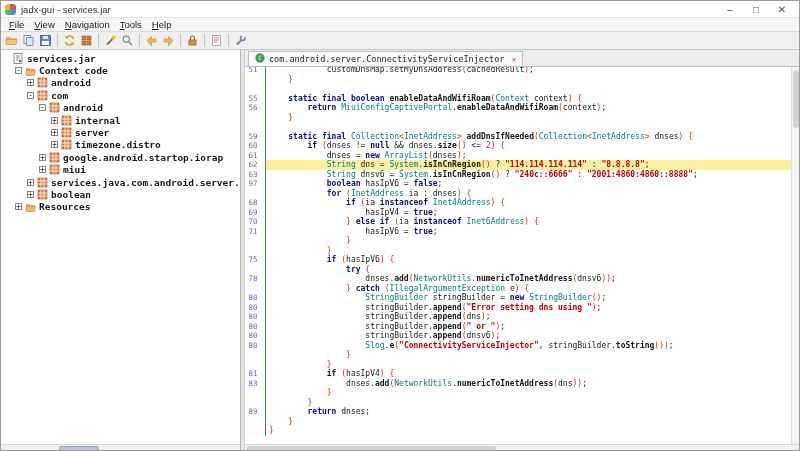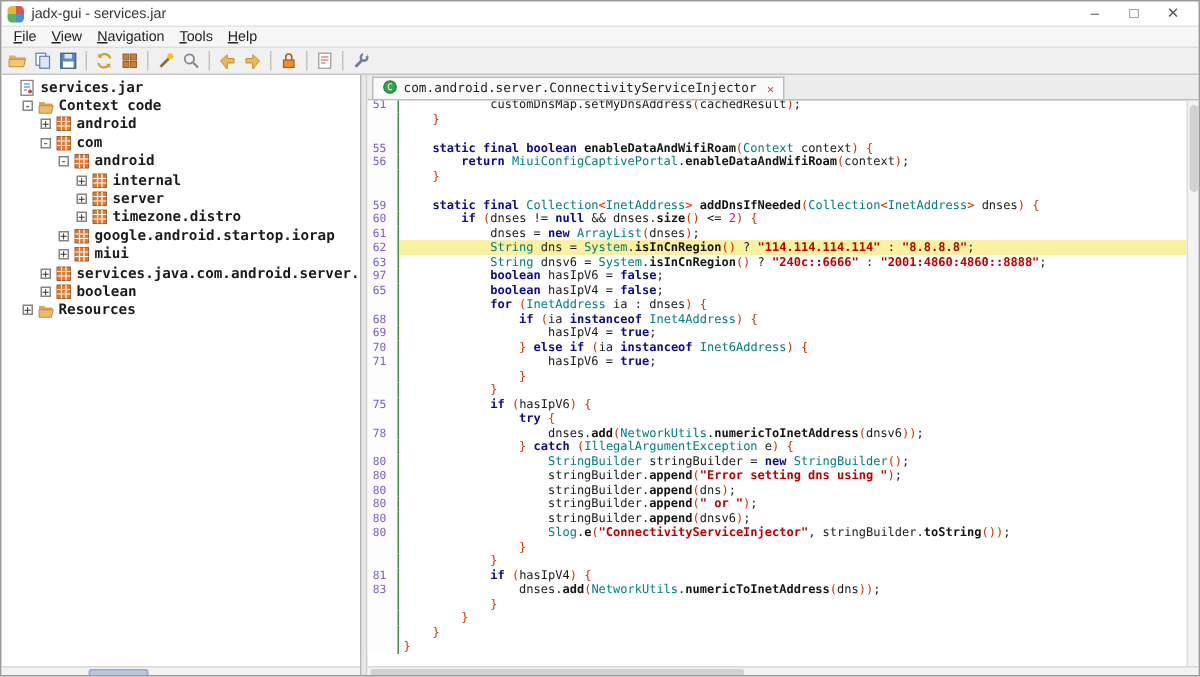--- a/index.html
+++ b/index.html
@@ -343,24 +343,20 @@
           </div>
           <div class="code-row">
             <span class="gutter" style="color: rgb(122, 91, 200); border-right: 1px solid rgb(61, 145, 64);">63</span>
             <span class="code-text" style="padding-left: calc(12ch + 3px);"><span class="tok-t" style="color: rgb(0, 125, 125);">String</span><span class="tok-d" style="color: rgb(26, 26, 26);"> dnsv6 = </span><span class="tok-t" style="color: rgb(0, 125, 125);">System</span><span class="tok-d" style="color: rgb(26, 26, 26);">.</span><span class="tok-m" style="color: rgb(21, 21, 21);">isInCnRegion</span><span class="tok-p" style="color: rgb(204, 51, 0);">()</span><span class="tok-d" style="color: rgb(26, 26, 26);"> ? </span><span class="tok-s" style="color: rgb(192, 0, 0);">"240c::6666"</span><span class="tok-d" style="color: rgb(26, 26, 26);"> : </span><span class="tok-s" style="color: rgb(192, 0, 0);">"2001:4860:4860::8888"</span><span class="tok-d" style="color: rgb(26, 26, 26);">;</span></span>
           </div>
           <div class="code-row">
             <span class="gutter" style="color: rgb(122, 91, 200); border-right: 1px solid rgb(61, 145, 64);">97</span>
             <span class="code-text" style="padding-left: calc(12ch + 3px);"><span class="tok-k" style="color: rgb(11, 11, 143);">boolean</span><span class="tok-d" style="color: rgb(26, 26, 26);"> hasIpV6 = </span><span class="tok-k" style="color: rgb(11, 11, 143);">false</span><span class="tok-d" style="color: rgb(26, 26, 26);">;</span></span>
           </div>
           <div class="code-row">
-            <span class="gutter" style="color: rgb(122, 91, 200); border-right: 1px solid rgb(61, 145, 64);">65</span>
-            <span class="code-text" style="padding-left: calc(12ch + 3px);"><span class="tok-k" style="color: rgb(11, 11, 143);">boolean</span><span class="tok-d" style="color: rgb(26, 26, 26);"> hasIpV4 = </span><span class="tok-k" style="color: rgb(11, 11, 143);">false</span><span class="tok-d" style="color: rgb(26, 26, 26);">;</span></span>
-          </div>
-          <div class="code-row">
             <span class="gutter" style="color: rgb(122, 91, 200); border-right: 1px solid rgb(61, 145, 64);"></span>
             <span class="code-text" style="padding-left: calc(12ch + 3px);"><span class="tok-k" style="color: rgb(11, 11, 143);">for</span><span class="tok-d" style="color: rgb(26, 26, 26);"> </span><span class="tok-p" style="color: rgb(204, 51, 0);">(</span><span class="tok-t" style="color: rgb(0, 125, 125);">InetAddress</span><span class="tok-d" style="color: rgb(26, 26, 26);"> ia : dnses</span><span class="tok-p" style="color: rgb(204, 51, 0);">)</span><span class="tok-d" style="color: rgb(26, 26, 26);"> </span><span class="tok-p" style="color: rgb(204, 51, 0);">{</span></span>
           </div>
           <div class="code-row">
             <span class="gutter" style="color: rgb(122, 91, 200); border-right: 1px solid rgb(61, 145, 64);">68</span>
             <span class="code-text" style="padding-left: calc(16ch + 3px);"><span class="tok-k" style="color: rgb(11, 11, 143);">if</span><span class="tok-d" style="color: rgb(26, 26, 26);"> </span><span class="tok-p" style="color: rgb(204, 51, 0);">(</span><span class="tok-d" style="color: rgb(26, 26, 26);">ia </span><span class="tok-k" style="color: rgb(11, 11, 143);">instanceof</span><span class="tok-d" style="color: rgb(26, 26, 26);"> </span><span class="tok-t" style="color: rgb(0, 125, 125);">Inet4Address</span><span class="tok-p" style="color: rgb(204, 51, 0);">)</span><span class="tok-d" style="color: rgb(26, 26, 26);"> </span><span class="tok-p" style="color: rgb(204, 51, 0);">{</span></span>
           </div>
           <div class="code-row">
             <span class="gutter" style="color: rgb(122, 91, 200); border-right: 1px solid rgb(61, 145, 64);">69</span>
             <span class="code-text" style="padding-left: calc(20ch + 3px);"><span class="tok-d" style="color: rgb(26, 26, 26);">hasIpV4 = </span><span class="tok-k" style="color: rgb(11, 11, 143);">true</span><span class="tok-d" style="color: rgb(26, 26, 26);">;</span></span>
@@ -437,20 +433,24 @@
             <span class="gutter" style="color: rgb(122, 91, 200); border-right: 1px solid rgb(61, 145, 64);">83</span>
             <span class="code-text" style="padding-left: calc(16ch + 3px);"><span class="tok-d" style="color: rgb(26, 26, 26);">dnses.</span><span class="tok-m" style="color: rgb(21, 21, 21);">add</span><span class="tok-p" style="color: rgb(204, 51, 0);">(</span><span class="tok-t" style="color: rgb(0, 125, 125);">NetworkUtils</span><span class="tok-d" style="color: rgb(26, 26, 26);">.</span><span class="tok-m" style="color: rgb(21, 21, 21);">numericToInetAddress</span><span class="tok-p" style="color: rgb(204, 51, 0);">(</span><span class="tok-d" style="color: rgb(26, 26, 26);">dns</span><span class="tok-p" style="color: rgb(204, 51, 0);">))</span><span class="tok-d" style="color: rgb(26, 26, 26);">;</span></span>
           </div>
           <div class="code-row">
             <span class="gutter" style="color: rgb(122, 91, 200); border-right: 1px solid rgb(61, 145, 64);"></span>
             <span class="code-text" style="padding-left: calc(12ch + 3px);"><span class="tok-p" style="color: rgb(204, 51, 0);">}</span></span>
           </div>
           <div class="code-row">
             <span class="gutter" style="color: rgb(122, 91, 200); border-right: 1px solid rgb(61, 145, 64);"></span>
             <span class="code-text" style="padding-left: calc(8ch + 3px);"><span class="tok-p" style="color: rgb(204, 51, 0);">}</span></span>
+          </div>
+          <div class="code-row">
+            <span class="gutter" style="color: rgb(122, 91, 200); border-right: 1px solid rgb(61, 145, 64);">89</span>
+            <span class="code-text" style="padding-left: calc(8ch + 3px);"><span class="tok-k" style="color: rgb(11, 11, 143);">return</span><span class="tok-d" style="color: rgb(26, 26, 26);"> dnses;</span></span>
           </div>
           <div class="code-row">
             <span class="gutter" style="color: rgb(122, 91, 200); border-right: 1px solid rgb(61, 145, 64);"></span>
             <span class="code-text" style="padding-left: calc(4ch + 3px);"><span class="tok-p" style="color: rgb(204, 51, 0);">}</span></span>
           </div>
           <div class="code-row">
             <span class="gutter" style="color: rgb(122, 91, 200); border-right: 1px solid rgb(61, 145, 64);"></span>
             <span class="code-text" style="padding-left: calc(0ch + 3px);"><span class="tok-p" style="color: rgb(204, 51, 0);">}</span></span>
           </div>
         </div>

